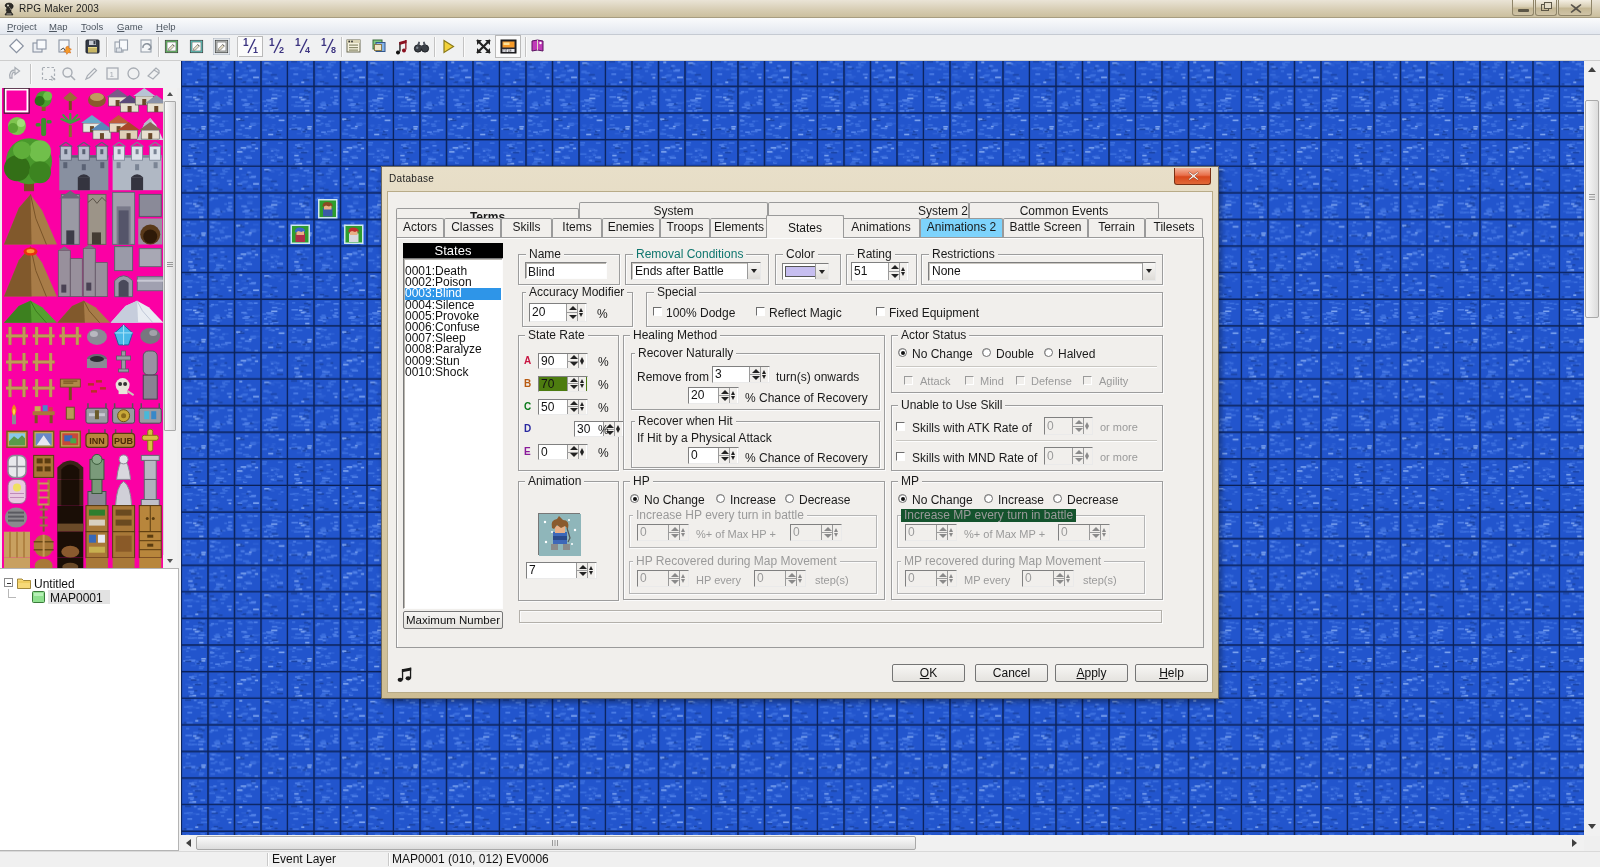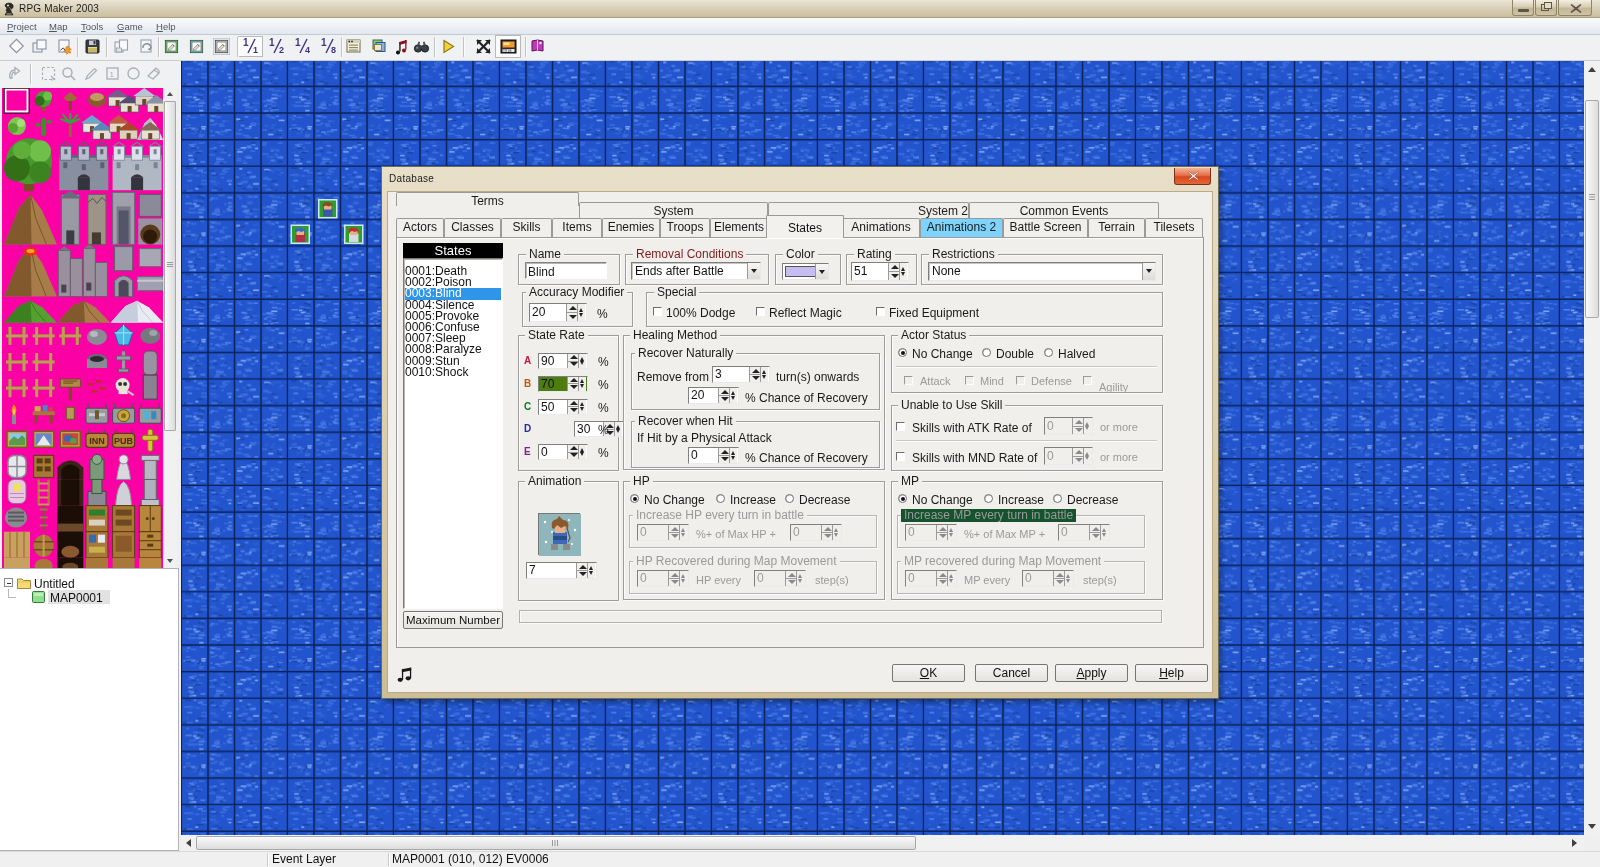--- a/index.html
+++ b/index.html
@@ -983,21 +983,21 @@
     <div style="position:absolute;left:392px;top:852px;font-size:12px;line-height:14px;color:#111;white-space:nowrap;">MAP0001 (010, 012) EV0006</div>
     <div class="" style="position:absolute;left:381px;top:166px;width:838px;height:533px;background:#6e6a5e;box-shadow:2px 3px 6px rgba(0,0,0,0.4);"></div>
     <div class="" style="position:absolute;left:382px;top:167px;width:836px;height:531px;background:linear-gradient(#e8dfc9,#d3c49e 80%,#cdbd94);"></div>
     <div style="position:absolute;left:389px;top:173px;font-size:10px;line-height:12px;color:#1c1c1c;white-space:nowrap;letter-spacing:0.3px;">Database</div>
     <div class="" style="position:absolute;left:1174px;top:168px;width:37px;height:17px;background:linear-gradient(#f4b49a,#e8704c 45%,#d8481c 55%,#e06838);border:1px solid #7a3014;border-top:none;border-radius:0 0 3px 3px;">
       <svg width="11" height="10" viewBox="0 0 12 11" style="position:absolute;left:13px;top:3px;">
         <path d="M1.5 1 L6 4.2 L10.5 1 L11.5 2 L7.4 5.5 L11.5 9 L10.5 10 L6 6.8 L1.5 10 L0.5 9 L4.6 5.5 L0.5 2 Z" fill="#fff" stroke="#6a2a10" stroke-width="0.5"></path>
       </svg>
     </div>
     <div class="" style="position:absolute;left:387px;top:191px;width:826px;height:502px;background:#f1efec;border:1px solid #b8ab88;"></div>
-    <div class="" style="position:absolute;left:396px;top:192px;width:183px;height:14px;background:#f1efec;border:1px solid #9a9a9a;border-bottom:none;border-radius:2px 2px 0 0;">
+    <div class="" style="position:absolute;left:396px;top:208px;width:183px;height:14px;background:#f1efec;border:1px solid #9a9a9a;border-bottom:none;border-radius:2px 2px 0 0;font-weight:bold;">
       <div style="text-align:center;font-size:12px;line-height:16px;color:#1a1a1a;">Terms</div>
     </div>
     <div class="" style="position:absolute;left:579px;top:202px;width:189px;height:17px;background:#f1efec;border:1px solid #9a9a9a;border-bottom:none;border-radius:2px 2px 0 0;">
       <div style="text-align:center;font-size:12px;line-height:16px;color:#1a1a1a;">System</div>
     </div>
     <div class="" style="position:absolute;left:768px;top:202px;width:201px;height:17px;background:#f1efec;border:1px solid #9a9a9a;border-bottom:none;border-radius:2px 2px 0 0;">
       <div style="text-align:right;font-size:12px;line-height:16px;color:#1a1a1a;">System 2</div>
     </div>
     <div class="" style="position:absolute;left:969px;top:202px;width:190px;height:17px;background:#f1efec;border:1px solid #9a9a9a;border-bottom:none;border-radius:2px 2px 0 0;">
       <div style="text-align:center;font-size:12px;line-height:16px;color:#1a1a1a;">Common Events</div>
@@ -1080,21 +1080,21 @@
       <div style="font-size:12px;line-height:11.5px;color:#111;">0010:Shock</div>
     </div>
     <div class="" style="position:absolute;left:403px;top:611px;width:100px;height:18px;background:linear-gradient(#f6f5f3,#e4e2de);border:1px solid #777;border-radius:2px;">
       <div style="text-align:center;font-size:11.5px;line-height:16px;color:#111;">Maximum Number</div>
     </div>
     <div class="" style="position:absolute;left:518px;top:254px;width:102px;height:31px;border:1px solid #9d9d9d;box-shadow:inset 1px 1px 0 #fbfbfb,1px 1px 0 #fbfbfb;"></div>
     <div style="position:absolute;left:526px;top:248px;font-size:12px;line-height:13px;color:#1a1a1a;background:#f1efec;padding:0 3px;white-space:nowrap;">Name</div>
     <div class="" style="position:absolute;left:525px;top:262px;width:82px;height:17px;background:#fff;border:1px solid;border-color:#838383 #fdfdfd #fdfdfd #838383;box-shadow:inset 1px 1px 0 #b9b6b0;"></div>
     <div style="position:absolute;left:528px;top:265px;font-size:12px;line-height:14px;color:#1a1a1a;white-space:nowrap;">Blind</div>
     <div class="" style="position:absolute;left:625px;top:254px;width:144px;height:31px;border:1px solid #9d9d9d;box-shadow:inset 1px 1px 0 #fbfbfb,1px 1px 0 #fbfbfb;"></div>
-    <div style="position:absolute;left:633px;top:248px;font-size:12px;line-height:13px;color:#7f1d1d;background:#f1efec;padding:0 3px;white-space:nowrap;">Removal Conditions</div>
+    <div style="position:absolute;left:633px;top:248px;font-size:12px;line-height:13px;color:#0f766e;background:#f1efec;padding:0 3px;white-space:nowrap;">Removal Conditions</div>
     <div style="position:absolute;left:631px;top:262px;width:130px;height:18px;border:1px solid;border-color:#7d7d7d #e8e8e8 #e8e8e8 #7d7d7d;background:#fff;box-shadow:inset 1px 1px 0 #c9c6c0;">
       <div style="position:absolute;left:3px;top:0;font-size:12px;line-height:16px;color:#111;white-space:nowrap;">Ends after Battle</div>
       <div style="position:absolute;right:0px;top:0px;width:13px;height:16px;background:linear-gradient(#f8f7f5,#dedcd8);border:1px solid #9a9a9a;border-right:none;border-top:none;border-bottom:none;">
         <div style="position:absolute;left:3px;top:6px;width:0;height:0;border-left:3.5px solid transparent;border-right:3.5px solid transparent;border-top:4px solid #222;"></div>
       </div>
     </div>
     <div class="" style="position:absolute;left:775px;top:254px;width:66px;height:31px;border:1px solid #9d9d9d;box-shadow:inset 1px 1px 0 #fbfbfb,1px 1px 0 #fbfbfb;"></div>
     <div style="position:absolute;left:783px;top:248px;font-size:12px;line-height:13px;color:#1a1a1a;background:#f1efec;padding:0 3px;white-space:nowrap;">Color</div>
     <div class="" style="position:absolute;left:782px;top:263px;width:47px;height:17px;border:1px solid;border-color:#7d7d7d #e8e8e8 #e8e8e8 #7d7d7d;background:#fff;">
       <div style="position:absolute;left:2px;top:2px;width:31px;height:11px;background:#c6bef0;border:1px solid #555;"></div>
@@ -1297,21 +1297,21 @@
     <div style="position:absolute;left:1044px;top:348px;width:9px;height:9px;border-radius:50%;background:#fff;border:1px solid #6e6e6e;box-shadow:inset 0.5px 0.5px 0 #aaa;"></div>
     <div style="position:absolute;left:1058px;top:347px;font-size:12px;line-height:14px;color:#1a1a1a;white-space:nowrap;">Halved</div>
     <div class="" style="position:absolute;left:896px;top:366px;width:261px;height:1px;background:#c9c7c2;box-shadow:0 1px 0 #fdfdfd;"></div>
     <div style="position:absolute;left:904px;top:376px;width:9px;height:9px;background:#f1efec;border:1px solid;border-color:#9a9a9a #fff #fff #9a9a9a;"></div>
     <div style="position:absolute;left:920px;top:375px;font-size:11px;line-height:13px;color:#9a9a9a;white-space:nowrap;">Attack</div>
     <div style="position:absolute;left:965px;top:376px;width:9px;height:9px;background:#f1efec;border:1px solid;border-color:#9a9a9a #fff #fff #9a9a9a;"></div>
     <div style="position:absolute;left:980px;top:375px;font-size:11px;line-height:13px;color:#9a9a9a;white-space:nowrap;">Mind</div>
     <div style="position:absolute;left:1016px;top:376px;width:9px;height:9px;background:#f1efec;border:1px solid;border-color:#9a9a9a #fff #fff #9a9a9a;"></div>
     <div style="position:absolute;left:1031px;top:375px;font-size:11px;line-height:13px;color:#9a9a9a;white-space:nowrap;">Defense</div>
     <div style="position:absolute;left:1083px;top:376px;width:9px;height:9px;background:#f1efec;border:1px solid;border-color:#9a9a9a #fff #fff #9a9a9a;"></div>
-    <div style="position:absolute;left:1099px;top:375px;font-size:11px;line-height:13px;color:#9a9a9a;white-space:nowrap;margin-top:6px;">Agility</div>
+    <div style="position:absolute;left:1099px;top:375px;font-size:11px;line-height:13px;color:#9a9a9a;white-space:nowrap;">Agility</div>
     <div class="" style="position:absolute;left:891px;top:405px;width:272px;height:66px;border:1px solid #9d9d9d;box-shadow:inset 1px 1px 0 #fbfbfb,1px 1px 0 #fbfbfb;"></div>
     <div style="position:absolute;left:898px;top:399px;font-size:12px;line-height:13px;color:#1a1a1a;background:#f1efec;padding:0 3px;white-space:nowrap;">Unable to Use Skill</div>
     <div style="position:absolute;left:896px;top:422px;width:9px;height:9px;background:#fff;border:1px solid;border-color:#6e6e6e #fff #fff #6e6e6e;"></div>
     <div style="position:absolute;left:912px;top:421px;font-size:12px;line-height:14px;color:#1a1a1a;white-space:nowrap;">Skills with ATK Rate of</div>
     <div style="position:absolute;left:1044px;top:417px;width:49px;height:18px;border:1px solid;border-color:#808080 #eaeaea #eaeaea #808080;background:#f1efec;">
       <div style="position:absolute;left:2px;top:0;width:25px;height:16px;font-size:12px;line-height:16px;color:#9a9a9a;">0</div>
       <div style="position:absolute;left:27px;top:0;width:12px;height:16px;background:#f1efec;border-left:1px solid #9a9a9a;border-right:1px solid #9a9a9a;">
         <div style="position:absolute;left:2.0px;top:1.8px;width:0;height:0;border-left:4px solid transparent;border-right:4px solid transparent;border-bottom:4.5px solid #8a8a8a;"></div>
         <div style="position:absolute;left:0;top:7.5px;width:12px;height:1px;background:#9a9a9a;"></div>
         <div style="position:absolute;left:2.0px;top:9.8px;width:0;height:0;border-left:4px solid transparent;border-right:4px solid transparent;border-top:4.5px solid #8a8a8a;"></div>

